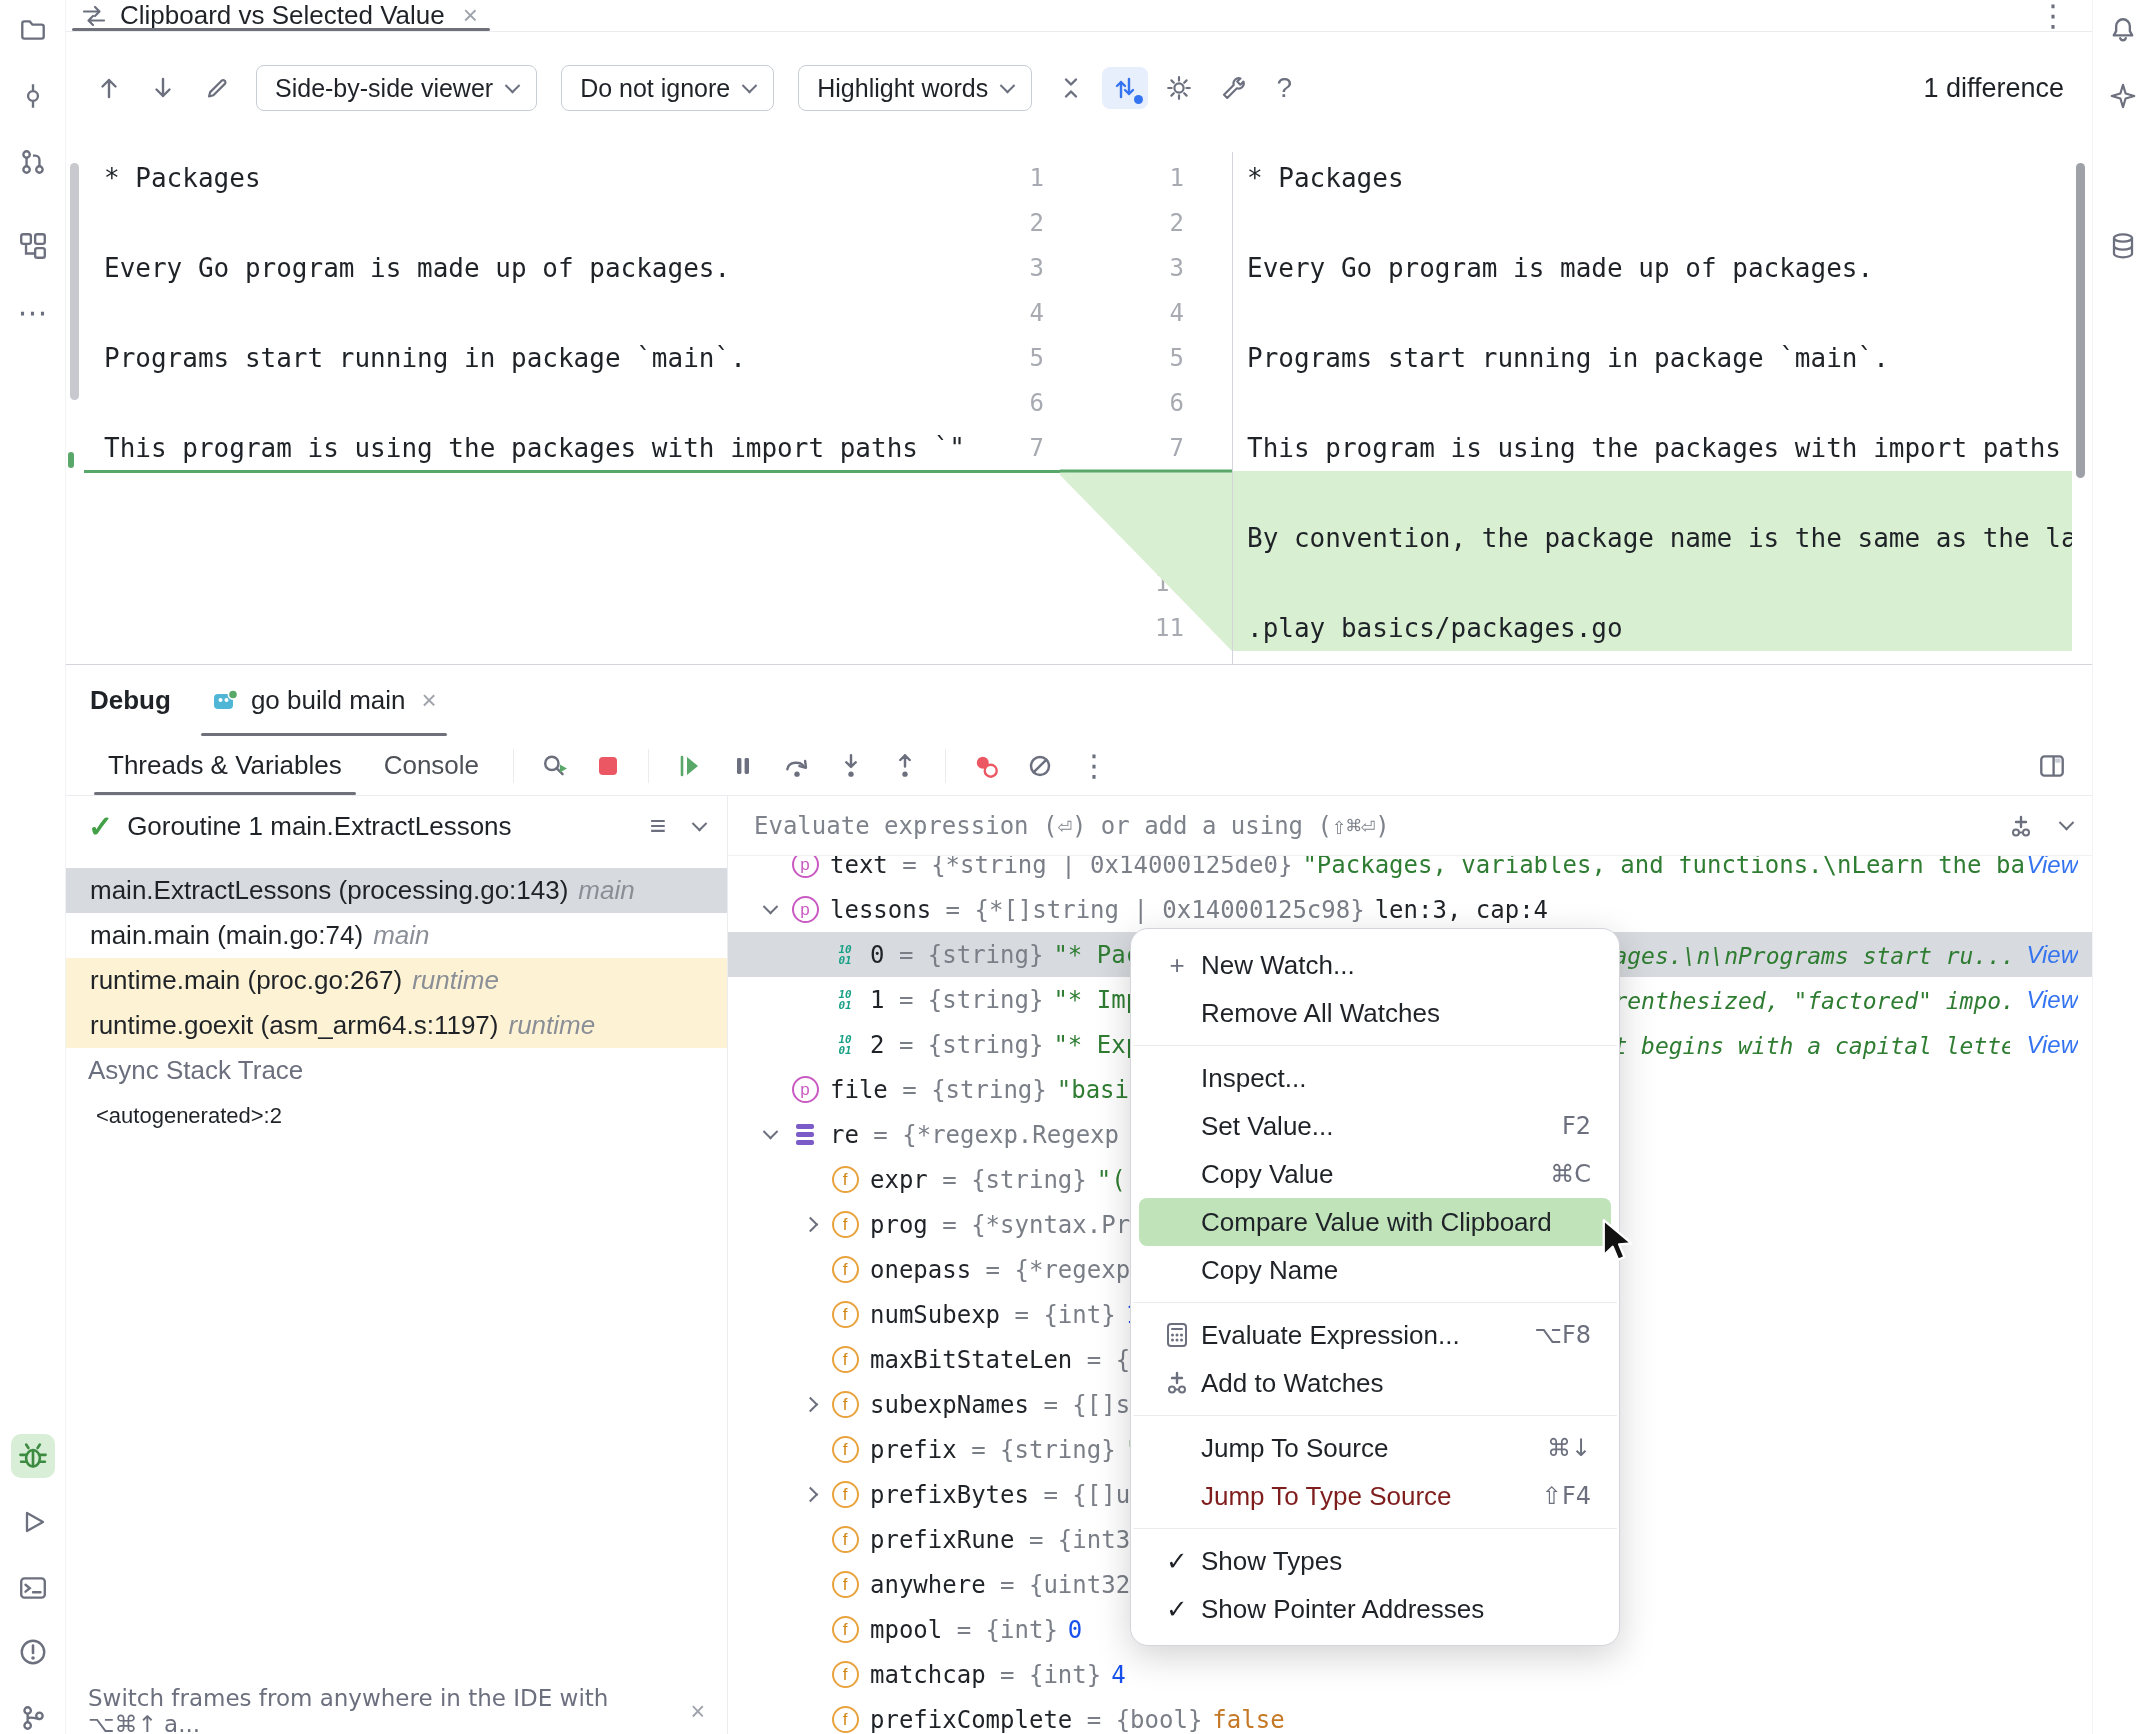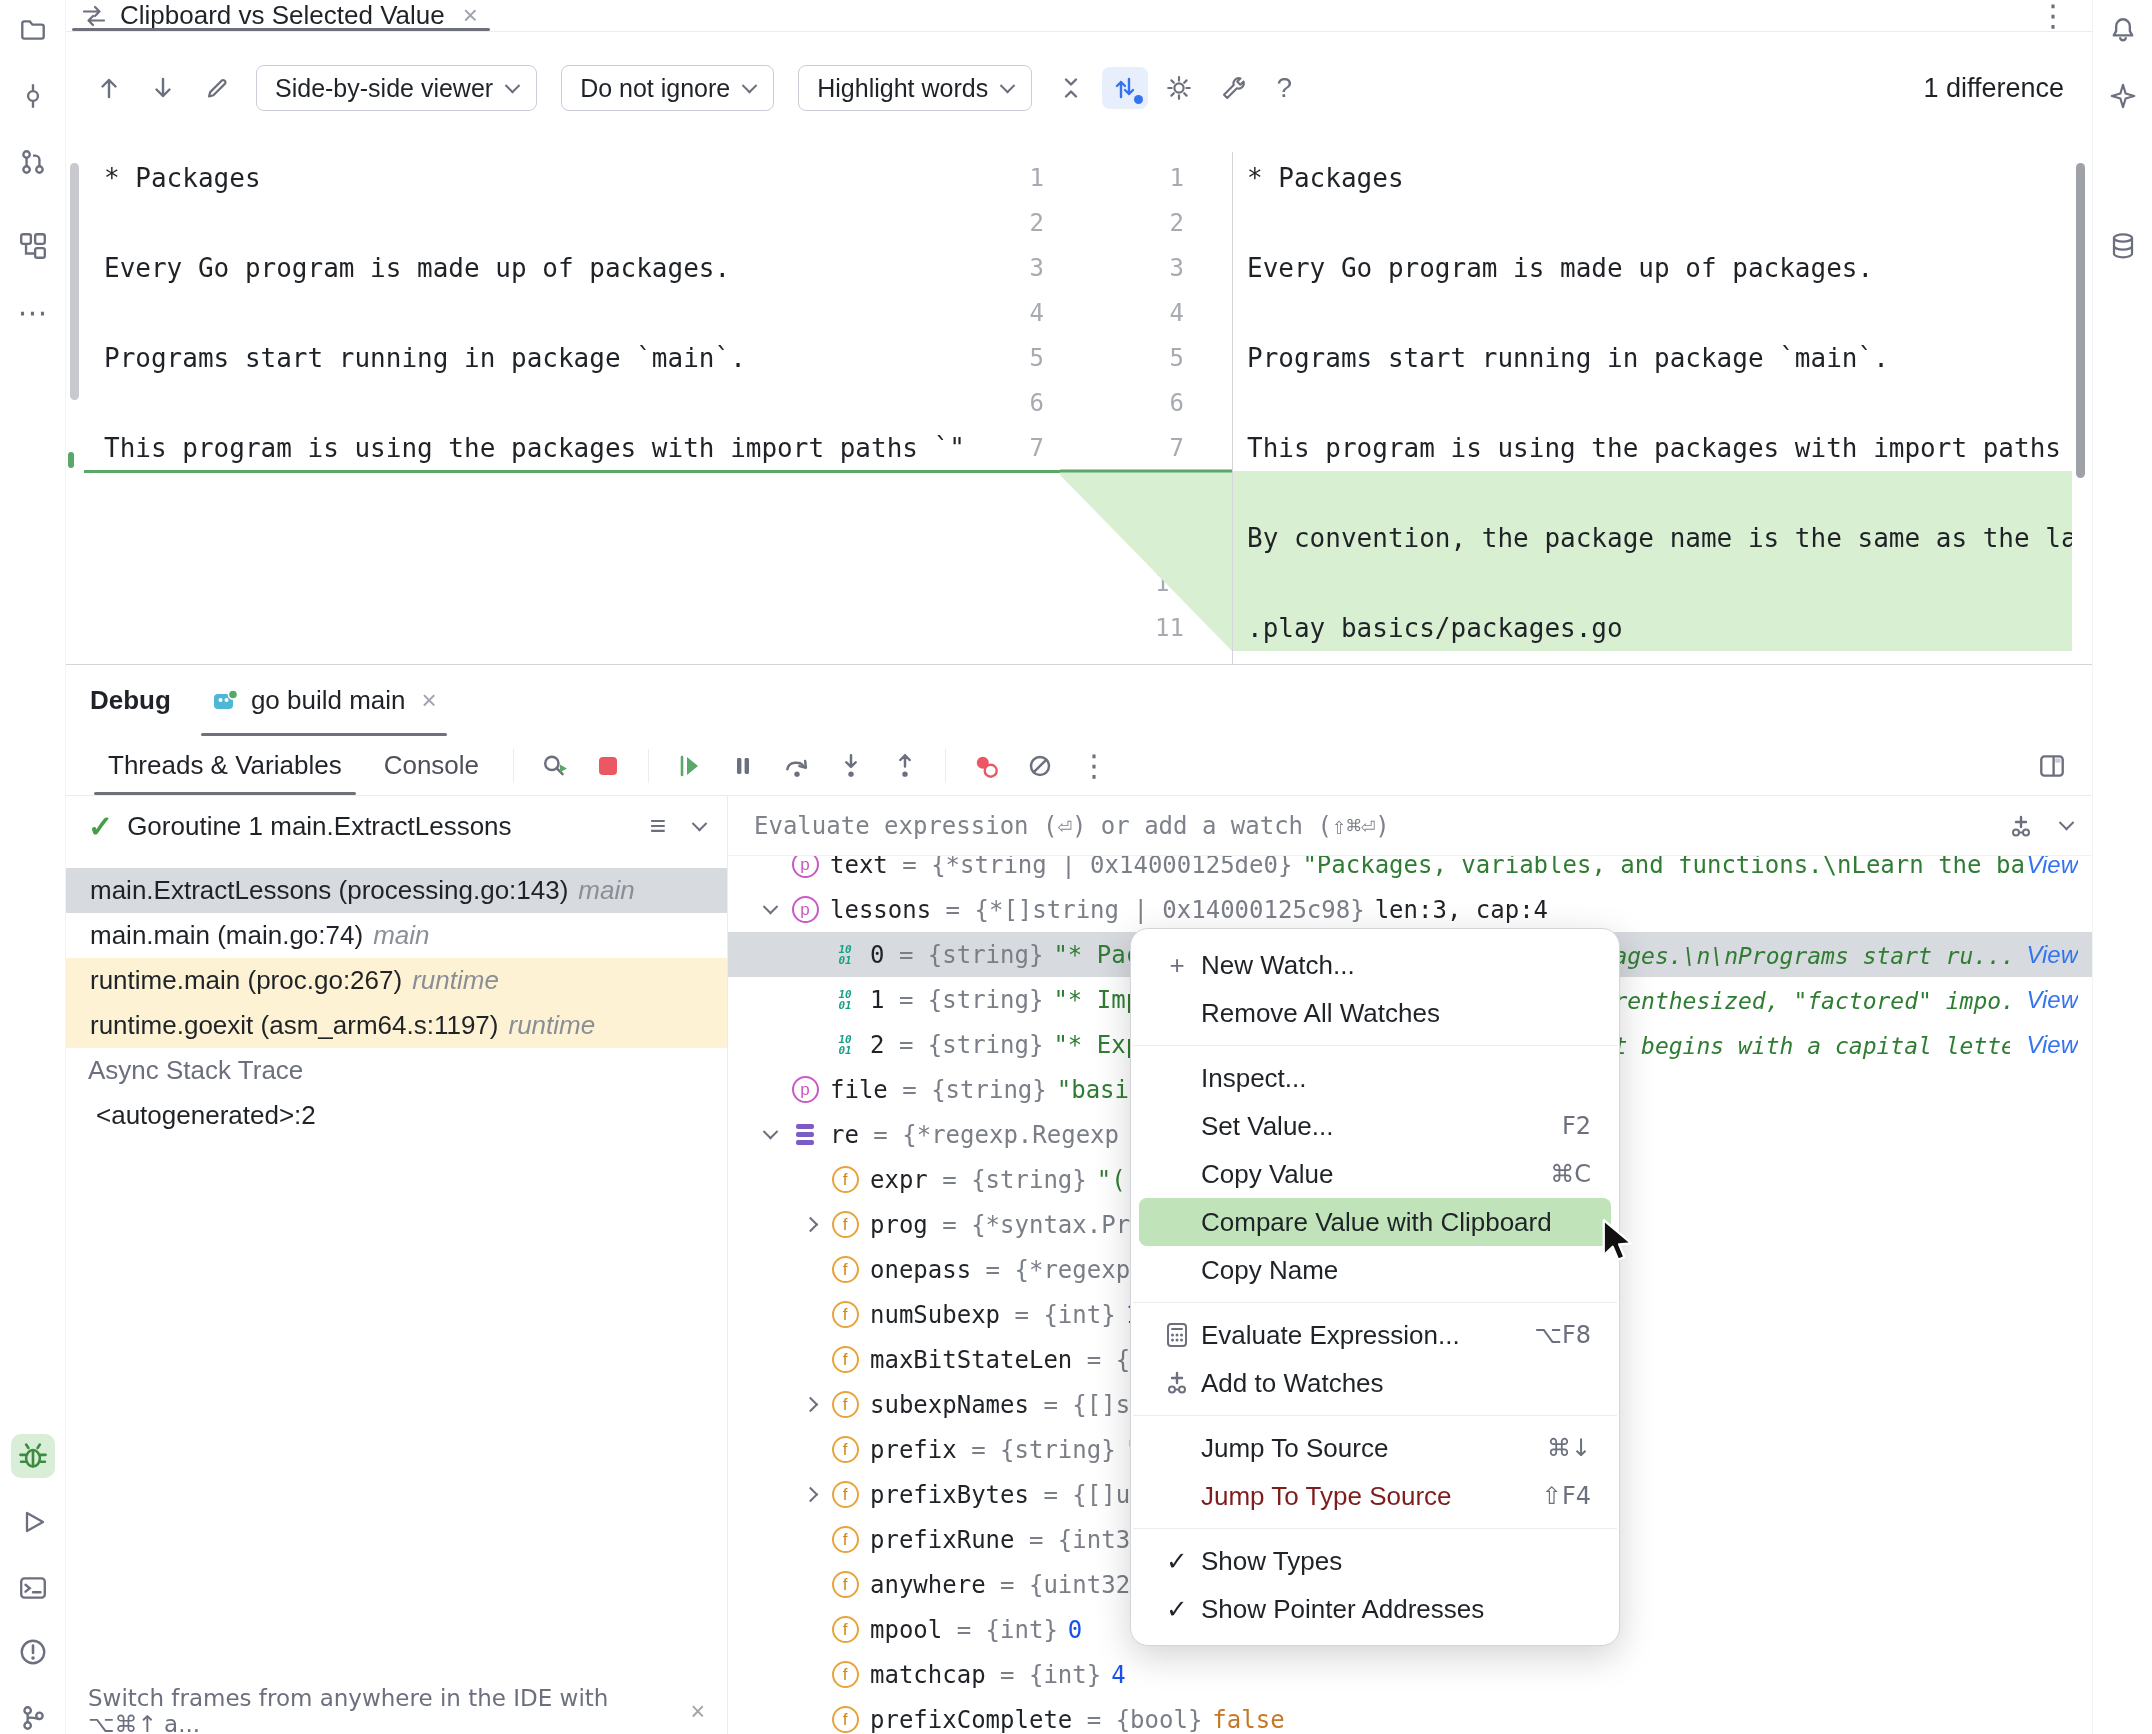--- a/index.html
+++ b/index.html
@@ -105,21 +105,21 @@
   .gor-head{height:60px;display:flex;align-items:center;gap:14px;padding:0 22px 0 22px;font-size:26px;}
   .gcheck{color:#43a047;font-size:30px;font-weight:700;}
   .gor-head .right{margin-left:auto;display:flex;align-items:center;gap:28px;color:var(--muted);}
   .listglyph{font-size:28px;}
   .frames-list{margin-top:12px;}
   .frame{height:45px;display:flex;align-items:center;gap:10px;padding-left:24px;font-size:26px;white-space:nowrap;overflow:hidden;}
   .frame.selected{background:var(--selrow);}
   .frame.lib{background:var(--libbg);}
   .fpkg{color:#8a8e96;font-style:italic;}
   .async-title{height:45px;display:flex;align-items:center;padding-left:22px;color:var(--muted);font-size:26px;}
-  .async-frame{height:45px;display:flex;align-items:center;padding-left:30px;font-size:26px;}
+  .async-frame{height:45px;display:flex;align-items:center;padding-left:30px;font-size:22px;}
   .hintbar{position:absolute;left:0;right:0;bottom:0;height:46px;display:flex;align-items:center;gap:12px;
            padding:0 22px;color:var(--muted);font-size:23px;}
   .hintbar .close{margin-left:auto;color:#9fa3ab;font-size:25px;}
 
   
   .eval-row{position:absolute;left:0;right:0;top:0;height:60px;background:#fff;z-index:3;display:flex;align-items:center;
             gap:18px;padding:0 20px 0 26px;border-bottom:1px solid #f0f1f3;}
   .eval-ph{font-family:"DejaVu Sans Mono","DejaVu Sans",monospace;font-size:24px;color:#7d828b;}
   .eval-right{margin-left:auto;display:flex;align-items:center;gap:26px;color:var(--muted);}
 
@@ -507,21 +507,21 @@
         <div class="async-title">Async Stack Trace</div>
         <div class="async-frame">&lt;autogenerated&gt;:2</div>
         <div class="hintbar">
           <span class="sym">Switch frames from anywhere in the IDE with ⌥⌘↑ a...</span>
           <span class="close">×</span>
         </div>
       </div>
 
       <div class="vars-panel">
         <div class="eval-row">
-          <span class="eval-ph">Evaluate expression (⏎) or add a watch (⇧⌘⏎)</span>
+          <span class="eval-ph">Evaluate expression (⏎) or add a using (⇧⌘⏎)</span>
           <span class="eval-right">
             <span>
               <svg width="28" height="28" viewBox="0 0 28 28">
                   <path d="M14 5v10M9 10h10" stroke="#6c707e" stroke-width="2.4" stroke-linecap="round"></path>
                   <circle cx="9" cy="20.5" r="3" fill="none" stroke="#6c707e" stroke-width="2"></circle>
                   <circle cx="19" cy="20.5" r="3" fill="none" stroke="#6c707e" stroke-width="2"></circle>
                   <path d="M12 20.5h4" stroke="#6c707e" stroke-width="2"></path>
                 </svg>
             </span>
             <span class="chv down"></span>

